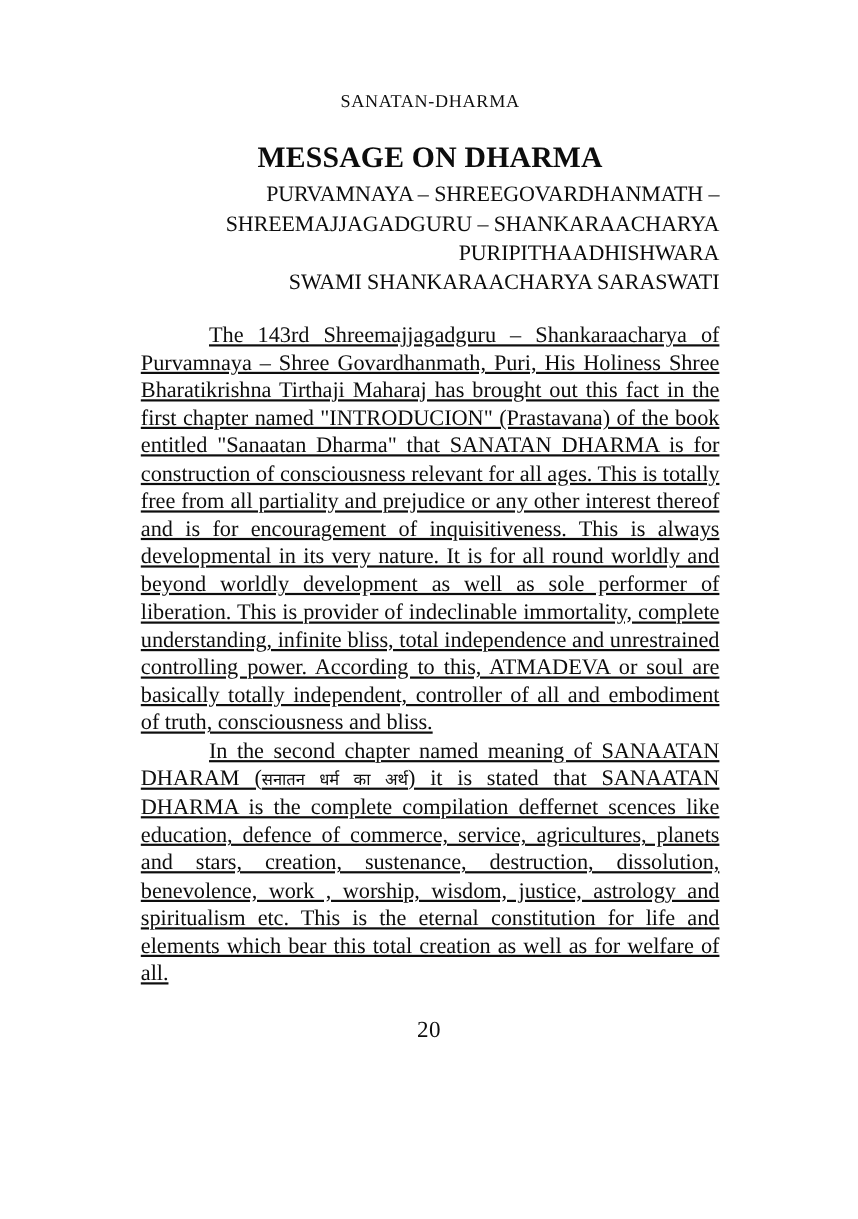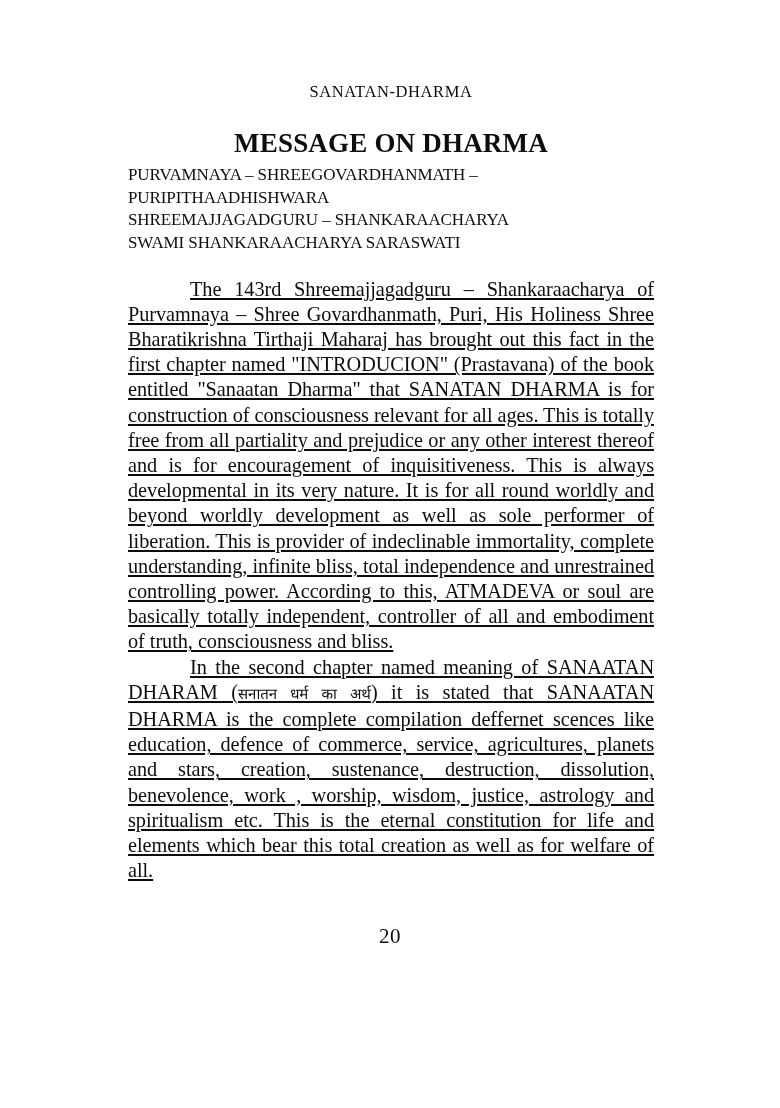--- a/index.html
+++ b/index.html
@@ -49,22 +49,22 @@
   .main-title {
     text-align: center;
     font-size: 27px;
     font-weight: bold;
     letter-spacing: 0.2px;
     margin-top: 27px;
     line-height: 1.15;
   }
 
   .subtitle {
-    text-align: left;
-    font-size: 17px;
+    text-align: right;
+    font-size: 20px;
     line-height: 1.33;
     letter-spacing: -0.1px;
     margin-top: 5px;
   }
 
   .body-text {
     margin-top: 22px;
     font-size: 20.3px;
     line-height: 25.2px;
     text-align: justify;
@@ -101,22 +101,22 @@
 
   <div class="content">
 
     <div class="running-head">SANATAN-DHARMA</div>
 
 
     <div class="main-title">MESSAGE ON DHARMA</div>
 
     <div class="subtitle">
       <div>PURVAMNAYA – SHREEGOVARDHANMATH –</div>
+      <div>SHREEMAJJAGADGURU – SHANKARAACHARYA</div>
       <div>PURIPITHAADHISHWARA</div>
-      <div>SHREEMAJJAGADGURU – SHANKARAACHARYA</div>
       <div>SWAMI SHANKARAACHARYA SARASWATI</div>
     </div>
 
     <div class="body-text">
       <p>The 143rd Shreemajjagadguru – Shankaraacharya of Purvamnaya – Shree Govardhanmath, Puri, His Holiness Shree Bharatikrishna Tirthaji Maharaj has brought out this fact in the first chapter named "INTRODUCION" (Prastavana) of the book entitled "Sanaatan Dharma" that SANATAN DHARMA is for construction of consciousness relevant for all ages. This is totally free from all partiality and prejudice or any other interest thereof and is for encouragement of inquisitiveness. This is always developmental in its very nature. It is for all round worldly and beyond worldly development as well as sole performer of liberation. This is provider of indeclinable immortality, complete understanding, infinite bliss, total independence and unrestrained controlling power. According to this, ATMADEVA or soul are basically totally independent, controller of all and embodiment of truth, consciousness and bliss.</p>
       <p><span>In the second chapter named meaning of SANAATAN DHARAM (</span><span class="deva">सनातन धर्म का अर्थ</span><span>) it is stated that SANAATAN DHARMA is the complete compilation deffernet scences like education, defence of commerce, service, agricultures, planets and stars, creation, sustenance, destruction, dissolution, benevolence, work , worship, wisdom, justice, astrology and spiritualism etc. This is the eternal constitution for life and elements which bear this total creation as well as for welfare of all.</span></p>
     </div>
 
   </div>
 

